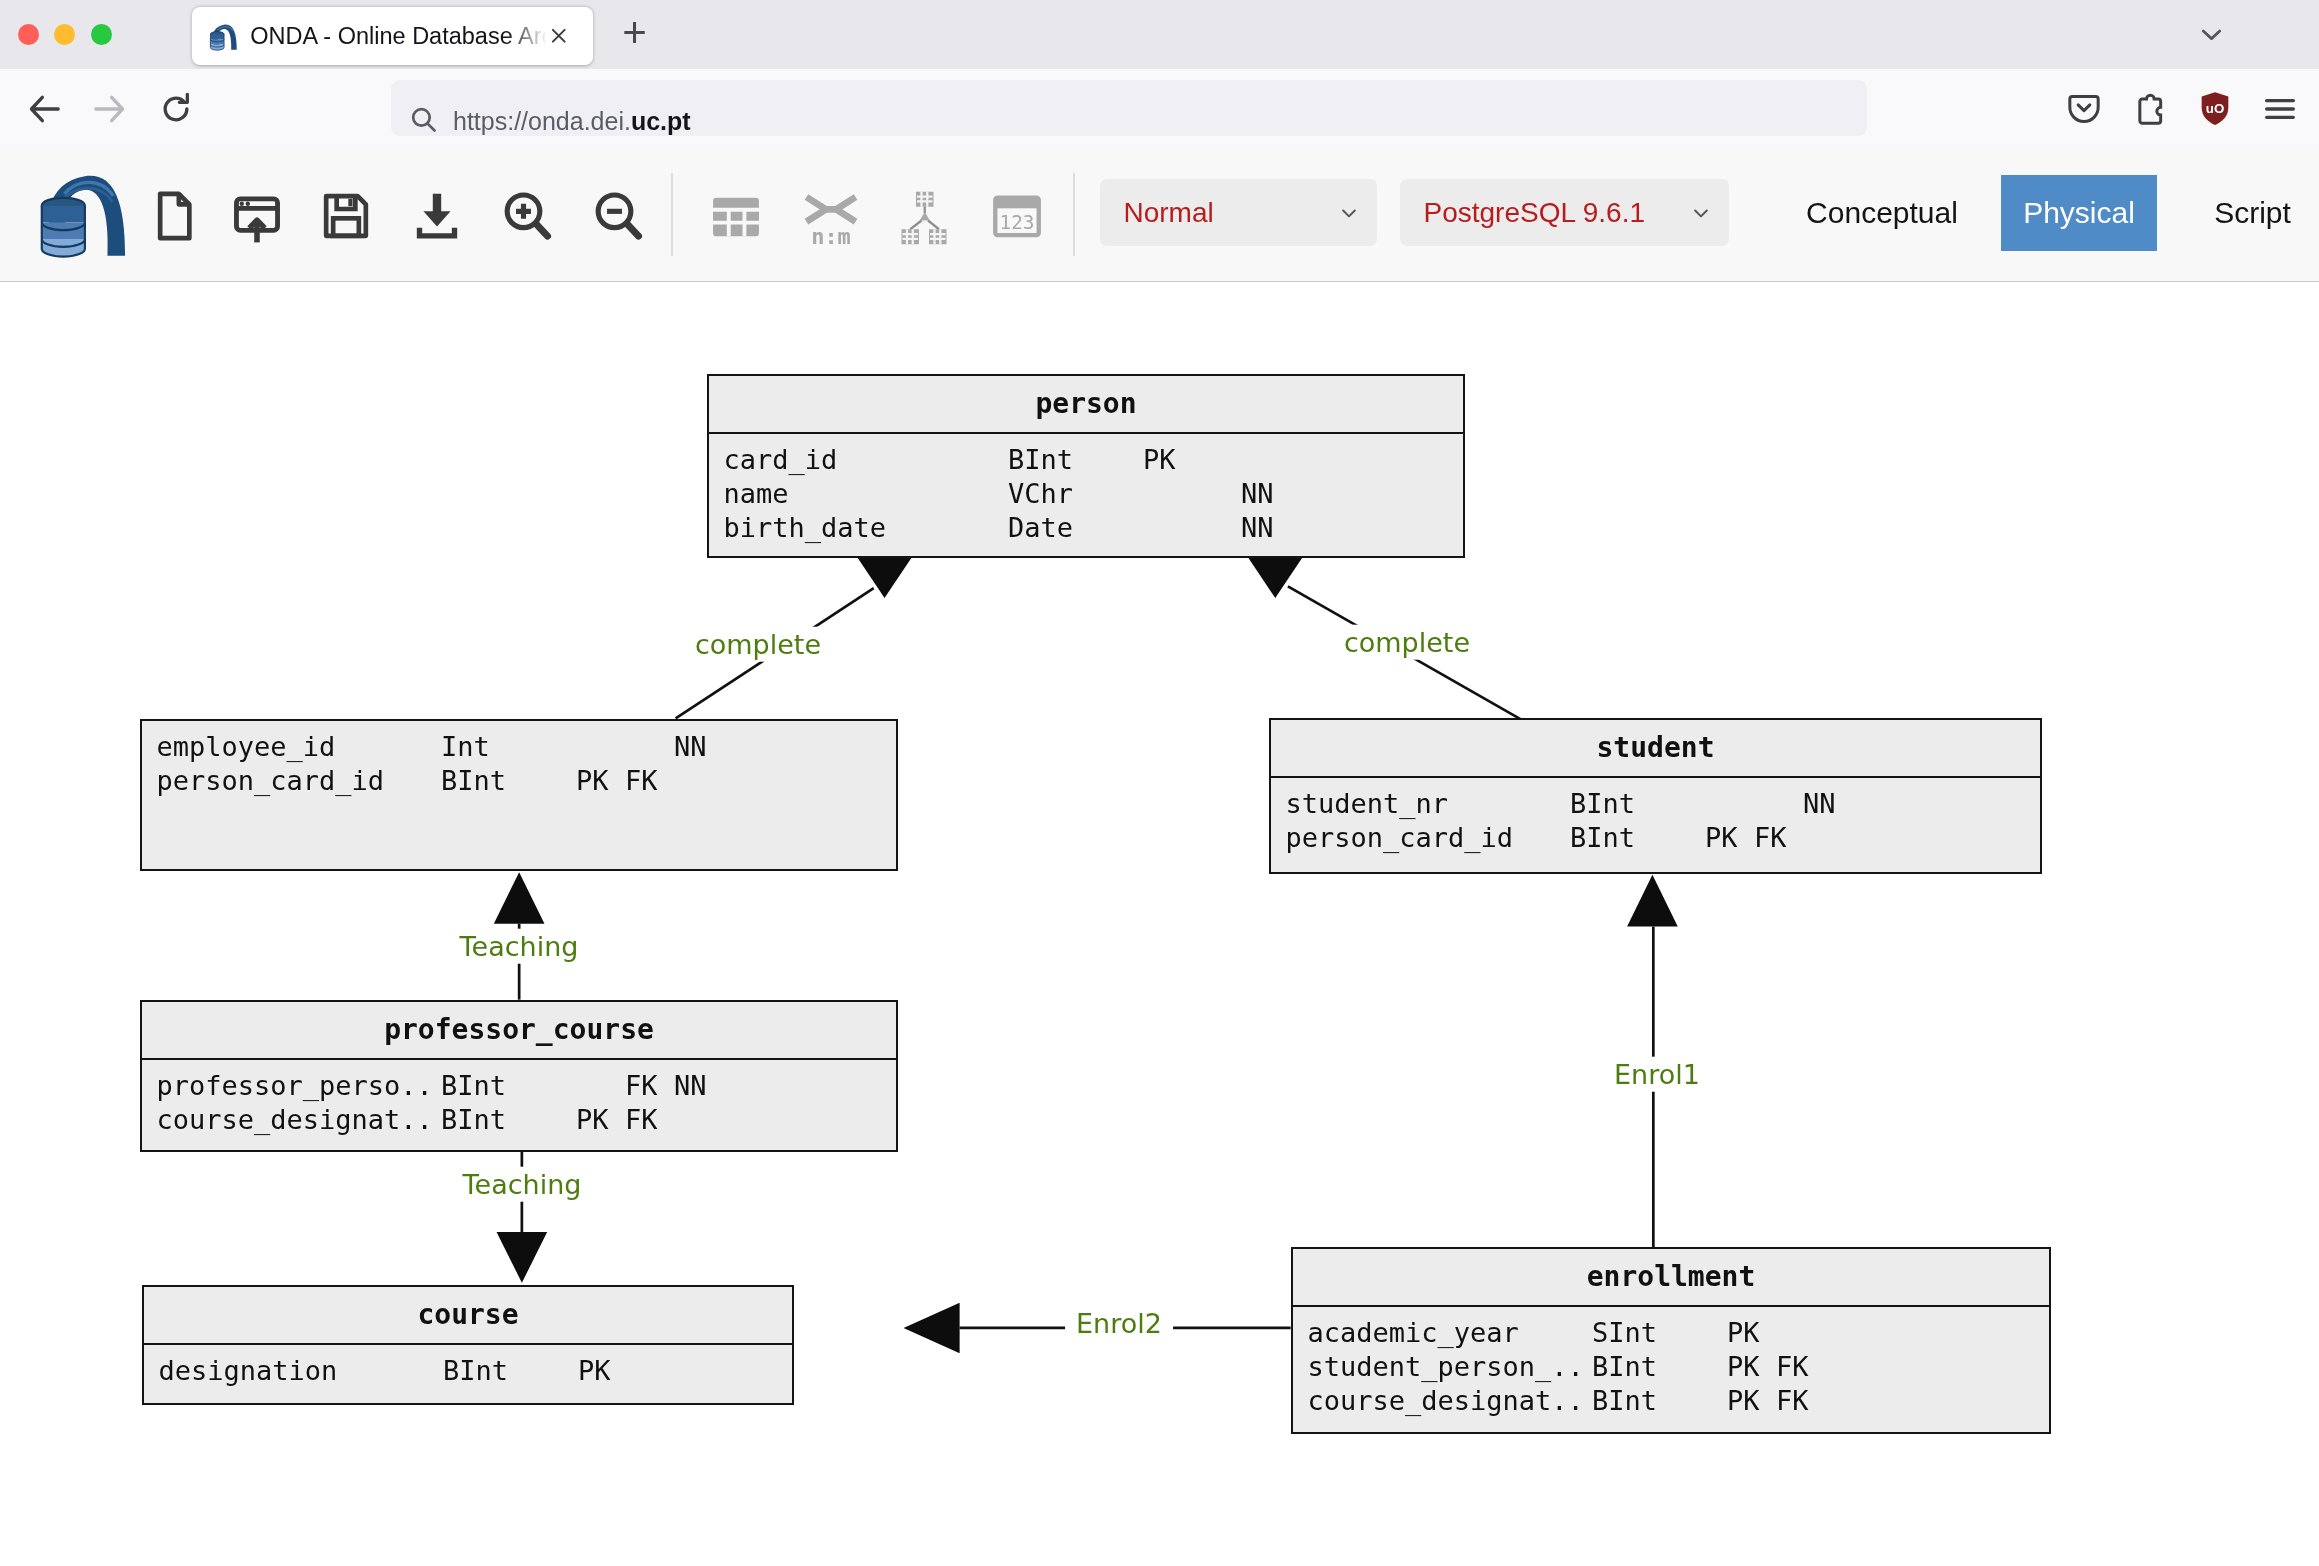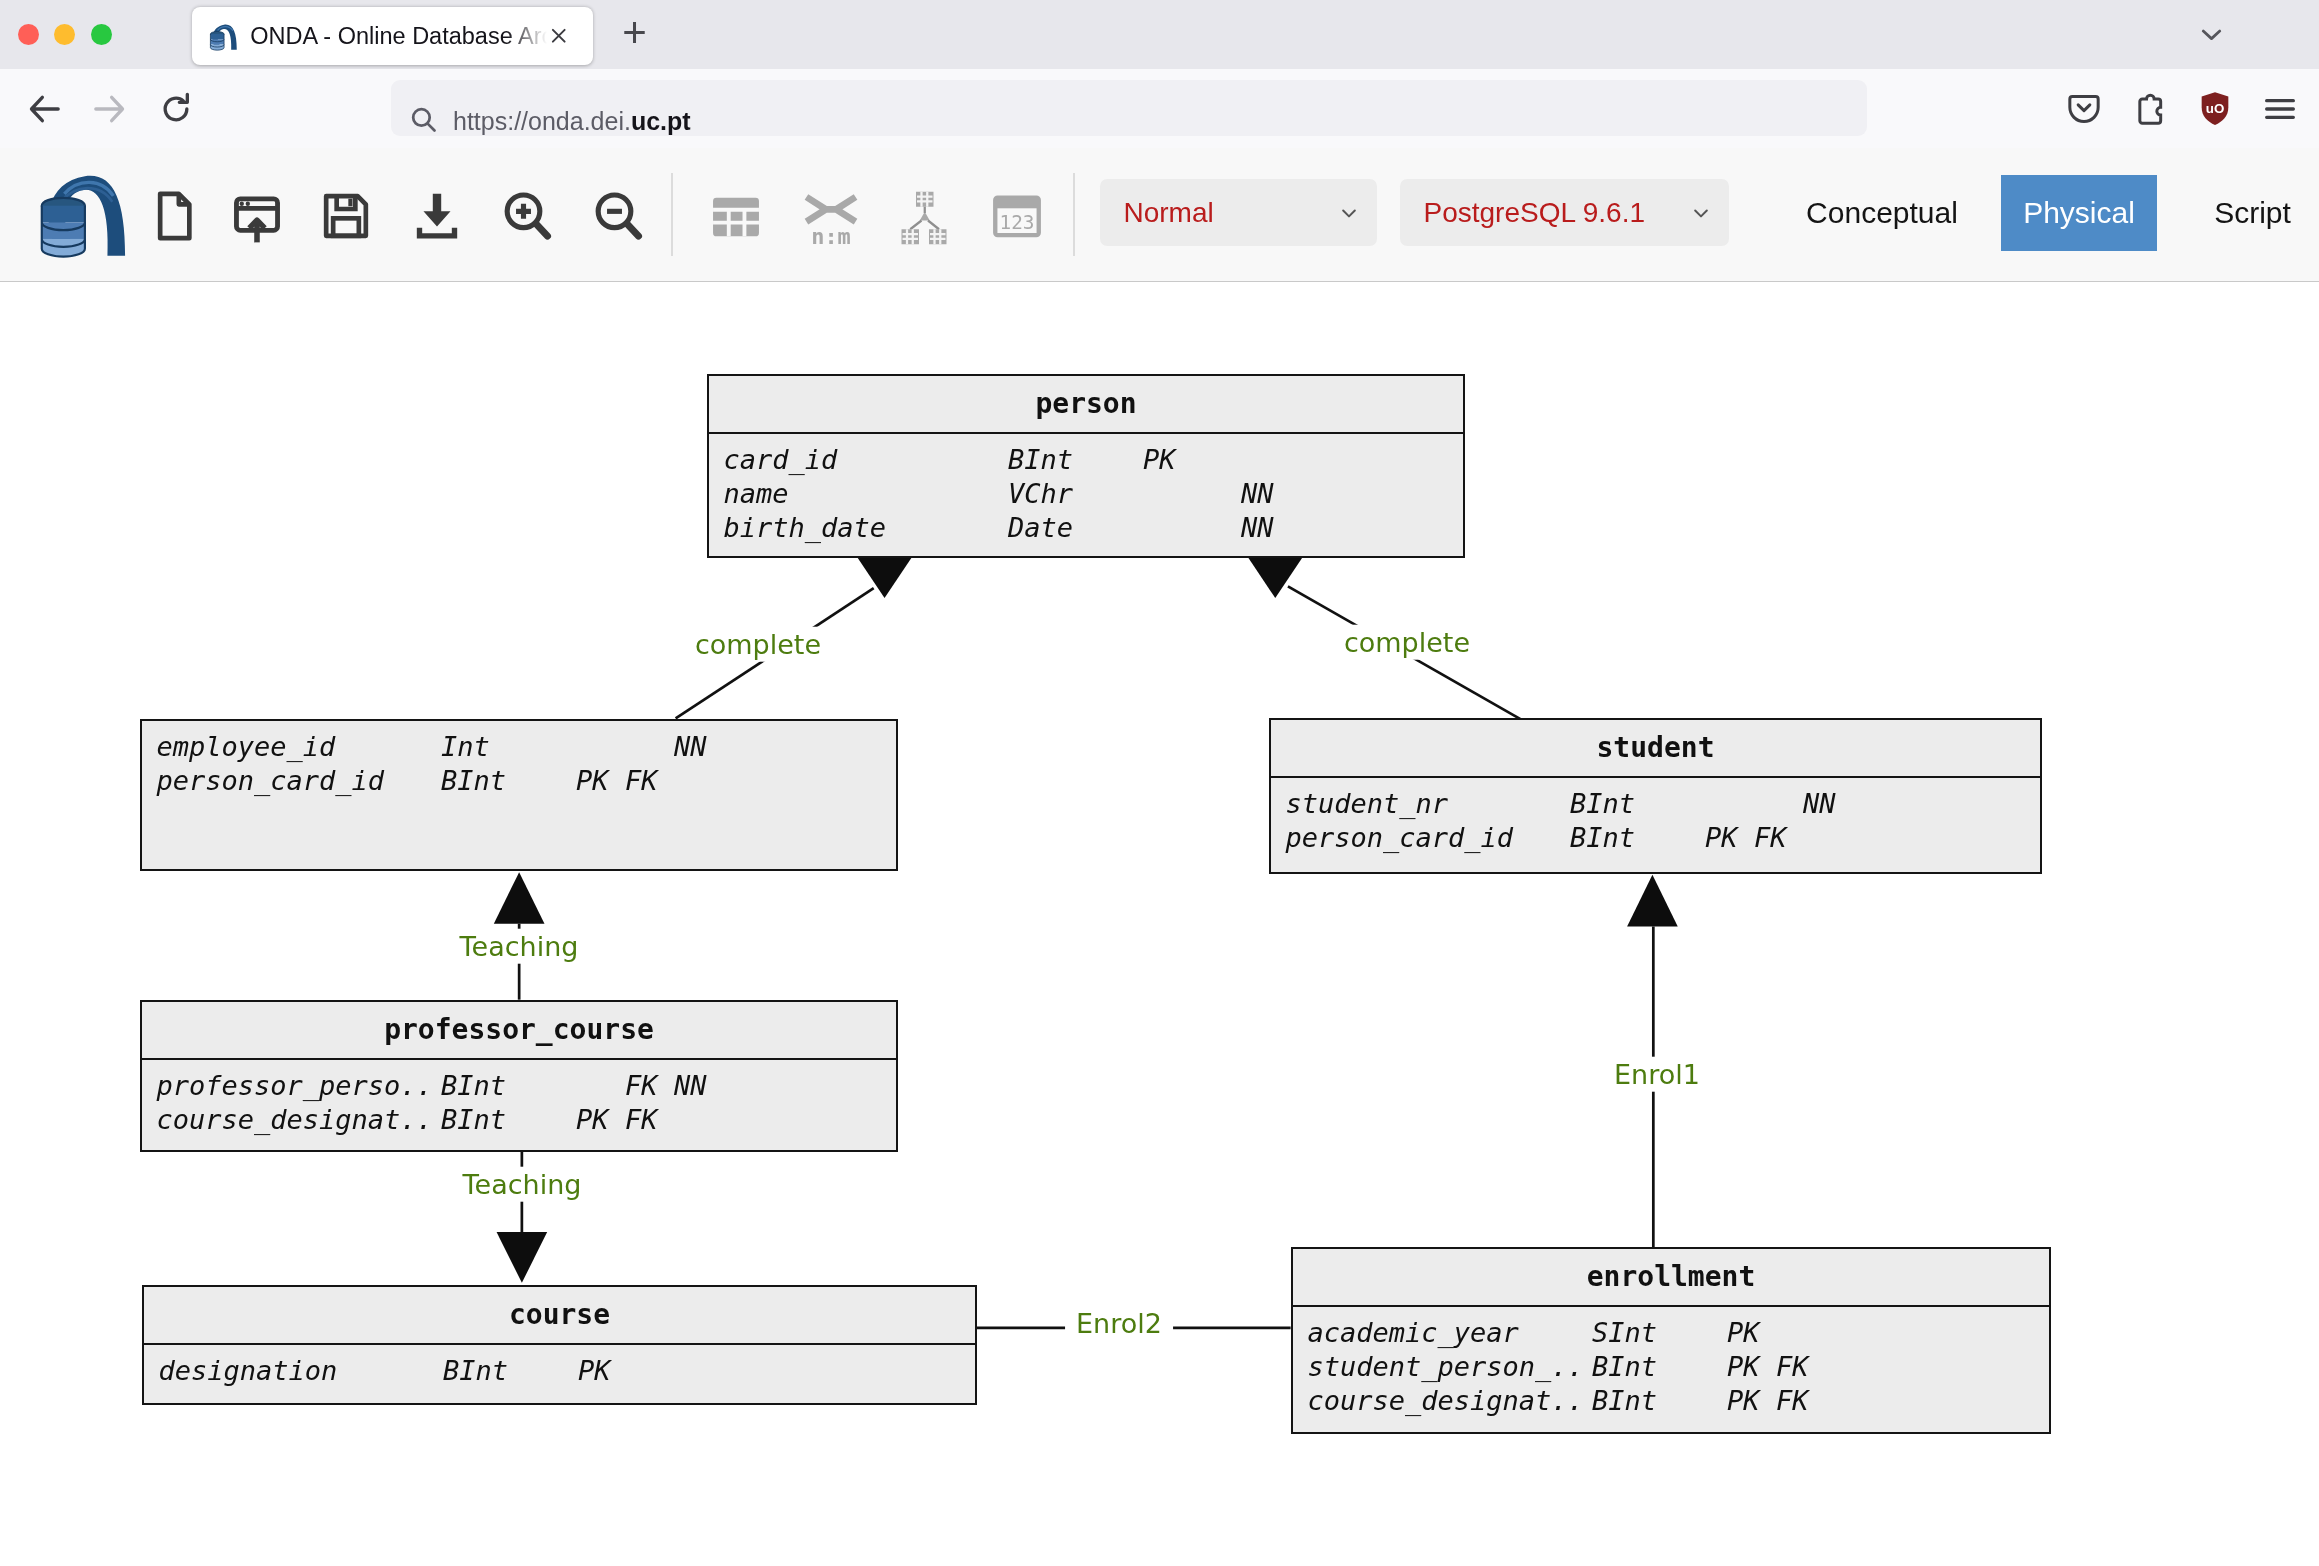--- a/index.html
+++ b/index.html
@@ -42,21 +42,21 @@
   .view-tab.active{color:#ffffff;}
 
   
   .canvas{position:absolute;left:0;top:0;width:2319px;height:1567px;z-index:1;background:#ffffff;}
   .rel-svg{position:absolute;left:0;top:0;}
   .db-table{position:absolute;background:#ececec;border:2.7px solid #141414;box-sizing:border-box;
             font-family:"DejaVu Sans Mono",monospace;color:#111111;}
   .db-table-header{height:56px;line-height:56px;text-align:center;font-weight:bold;font-size:28px;
             border-bottom:2.7px solid #141414;}
   .db-table-body{padding-top:9px;}
-  .attr-row{position:relative;height:34px;font-size:27px;line-height:34px;font-style:italic;}
+  .attr-row{position:relative;height:34px;font-size:27px;line-height:34px;}
   .attr-cell{position:absolute;white-space:pre;}
   .attr-name{left:14.5px;}
   .attr-type{left:299px;}
   .attr-flag-pk{left:434px;}
   .attr-flag-fk{left:483px;}
   .attr-flag-nn{left:532px;}
   .rel-label{position:absolute;transform:translate(-50%,-50%);background:#ffffff;
              padding:1.8px 11px;font-size:27px;color:#4d7c0f;font-family:"DejaVu Sans",sans-serif;z-index:5;}
 </style>
 </head>
@@ -174,21 +174,21 @@
           <div class="attr-row">
             <span class="attr-cell attr-name">course_designat..</span>
             <span class="attr-cell attr-type">BInt</span>
             <span class="attr-cell attr-flag-pk">PK</span>
             <span class="attr-cell attr-flag-fk">FK</span>
             <span class="attr-cell attr-flag-nn"></span>
           </div>
         </div>
     </div>
 
-    <div class="db-table" style="left:142px;top:1285px;width:835px;height:120px">
+    <div class="db-table" style="left:142px;top:1285px;width:652px;height:120px">
       <div class="db-table-header">course</div>
       <div class="db-table-body">
           <div class="attr-row">
             <span class="attr-cell attr-name">designation</span>
             <span class="attr-cell attr-type">BInt</span>
             <span class="attr-cell attr-flag-pk">PK</span>
             <span class="attr-cell attr-flag-fk"></span>
             <span class="attr-cell attr-flag-nn"></span>
           </div>
         </div>

